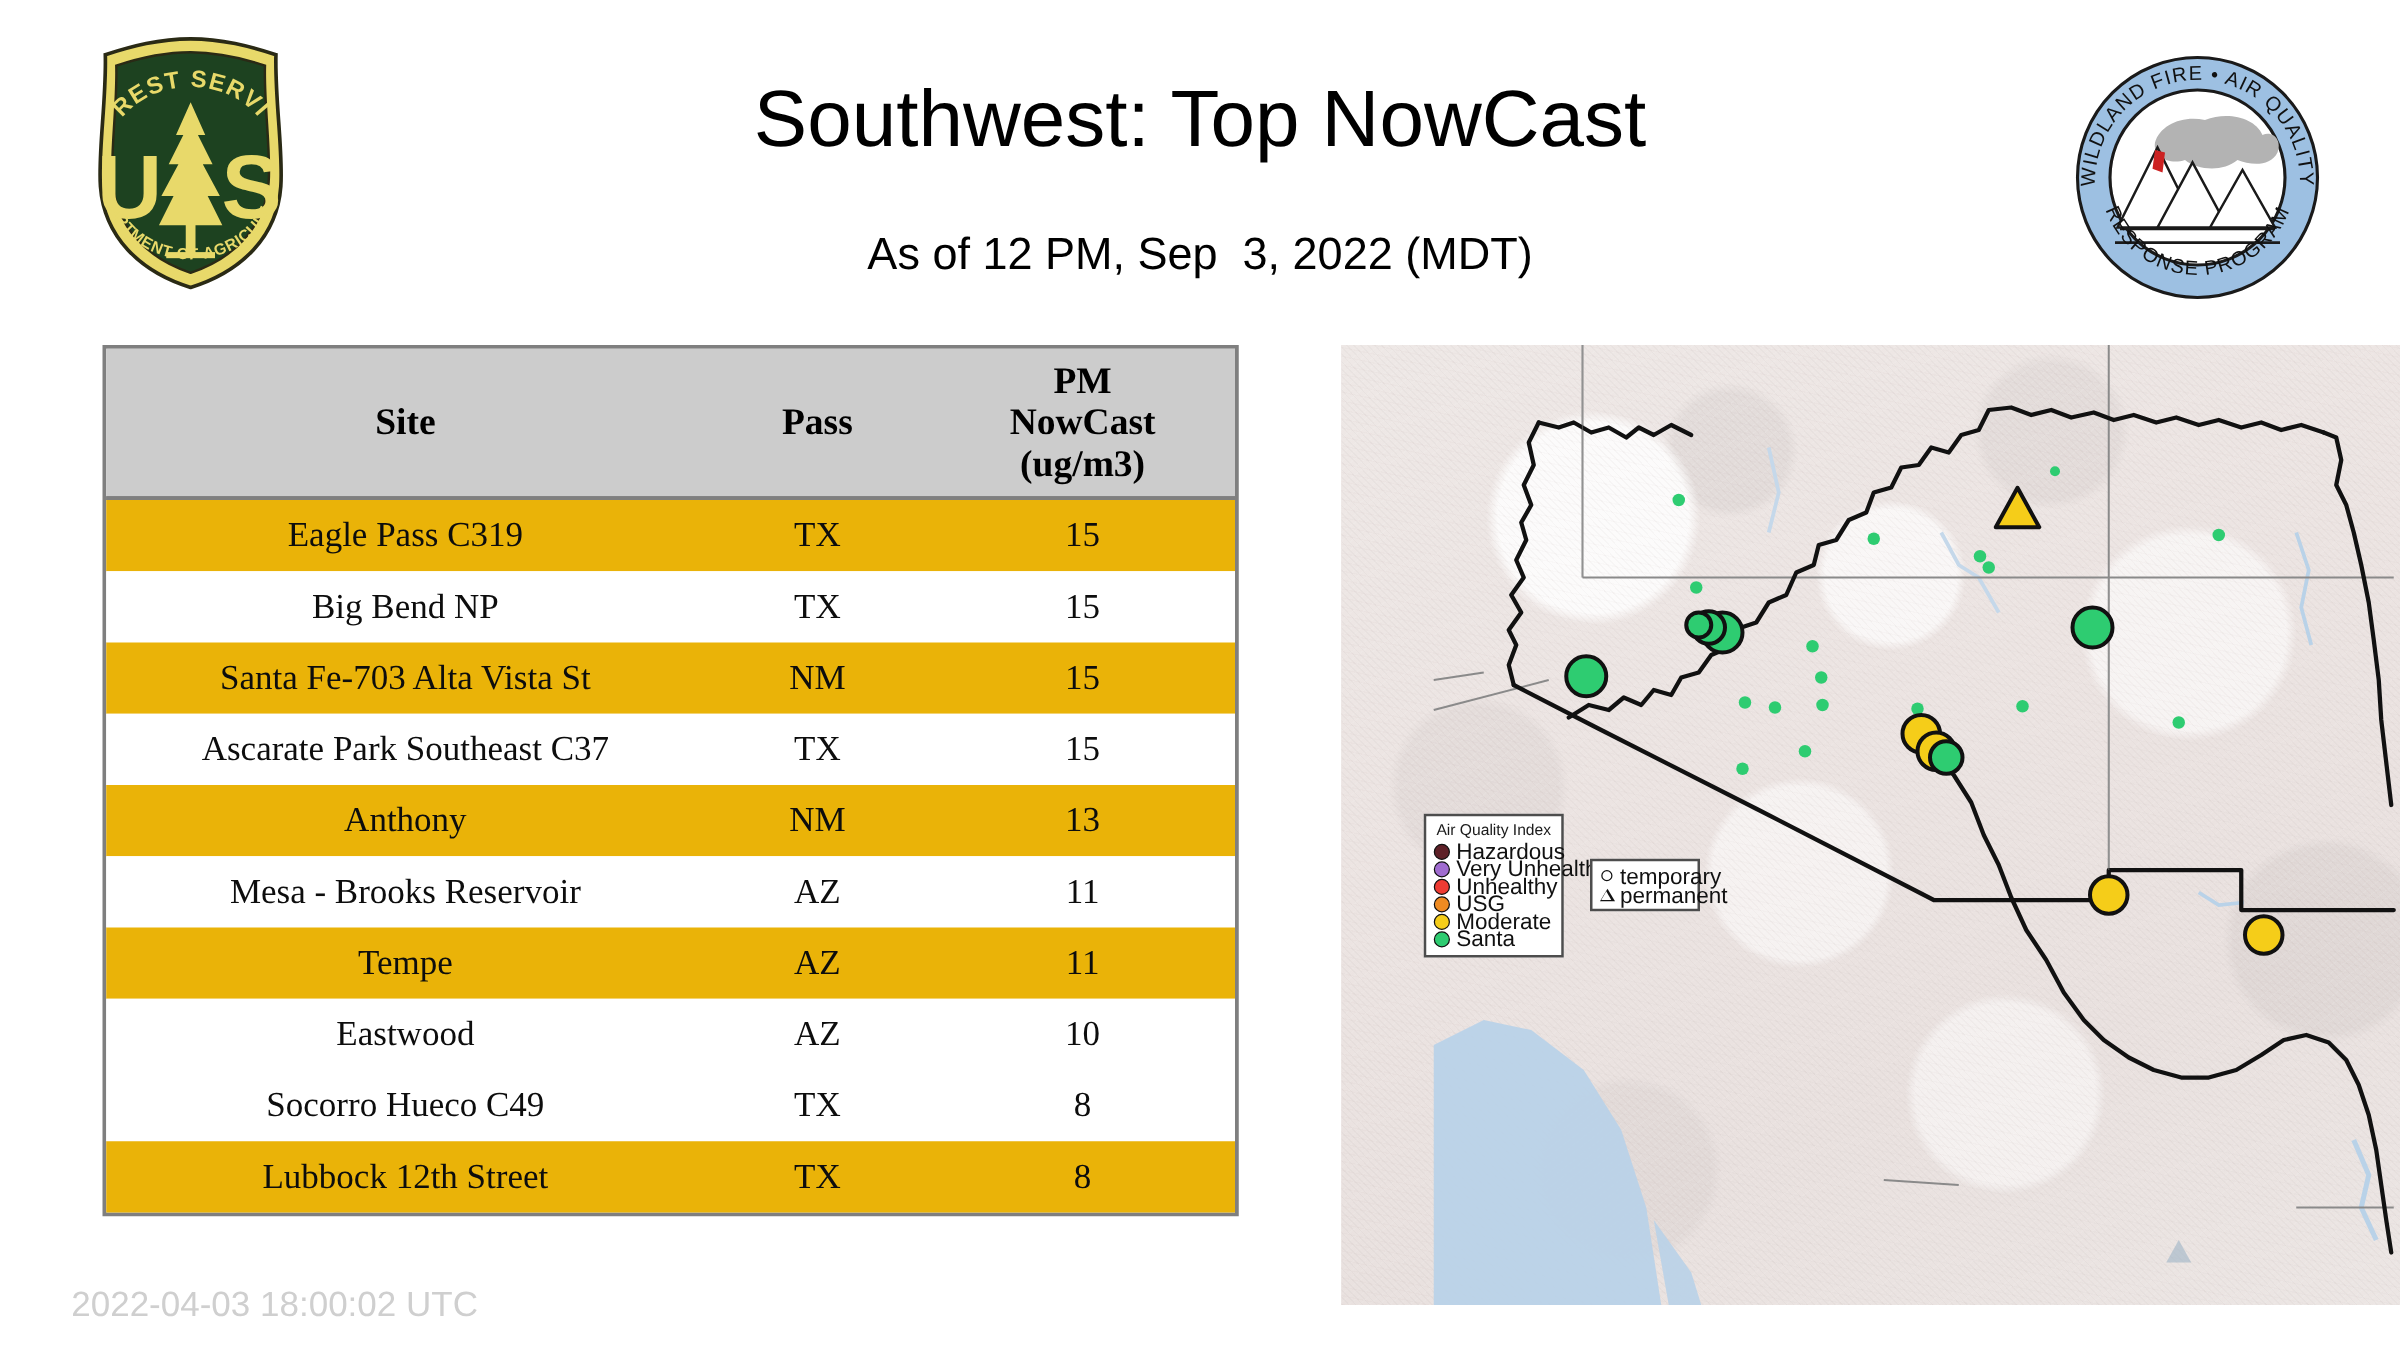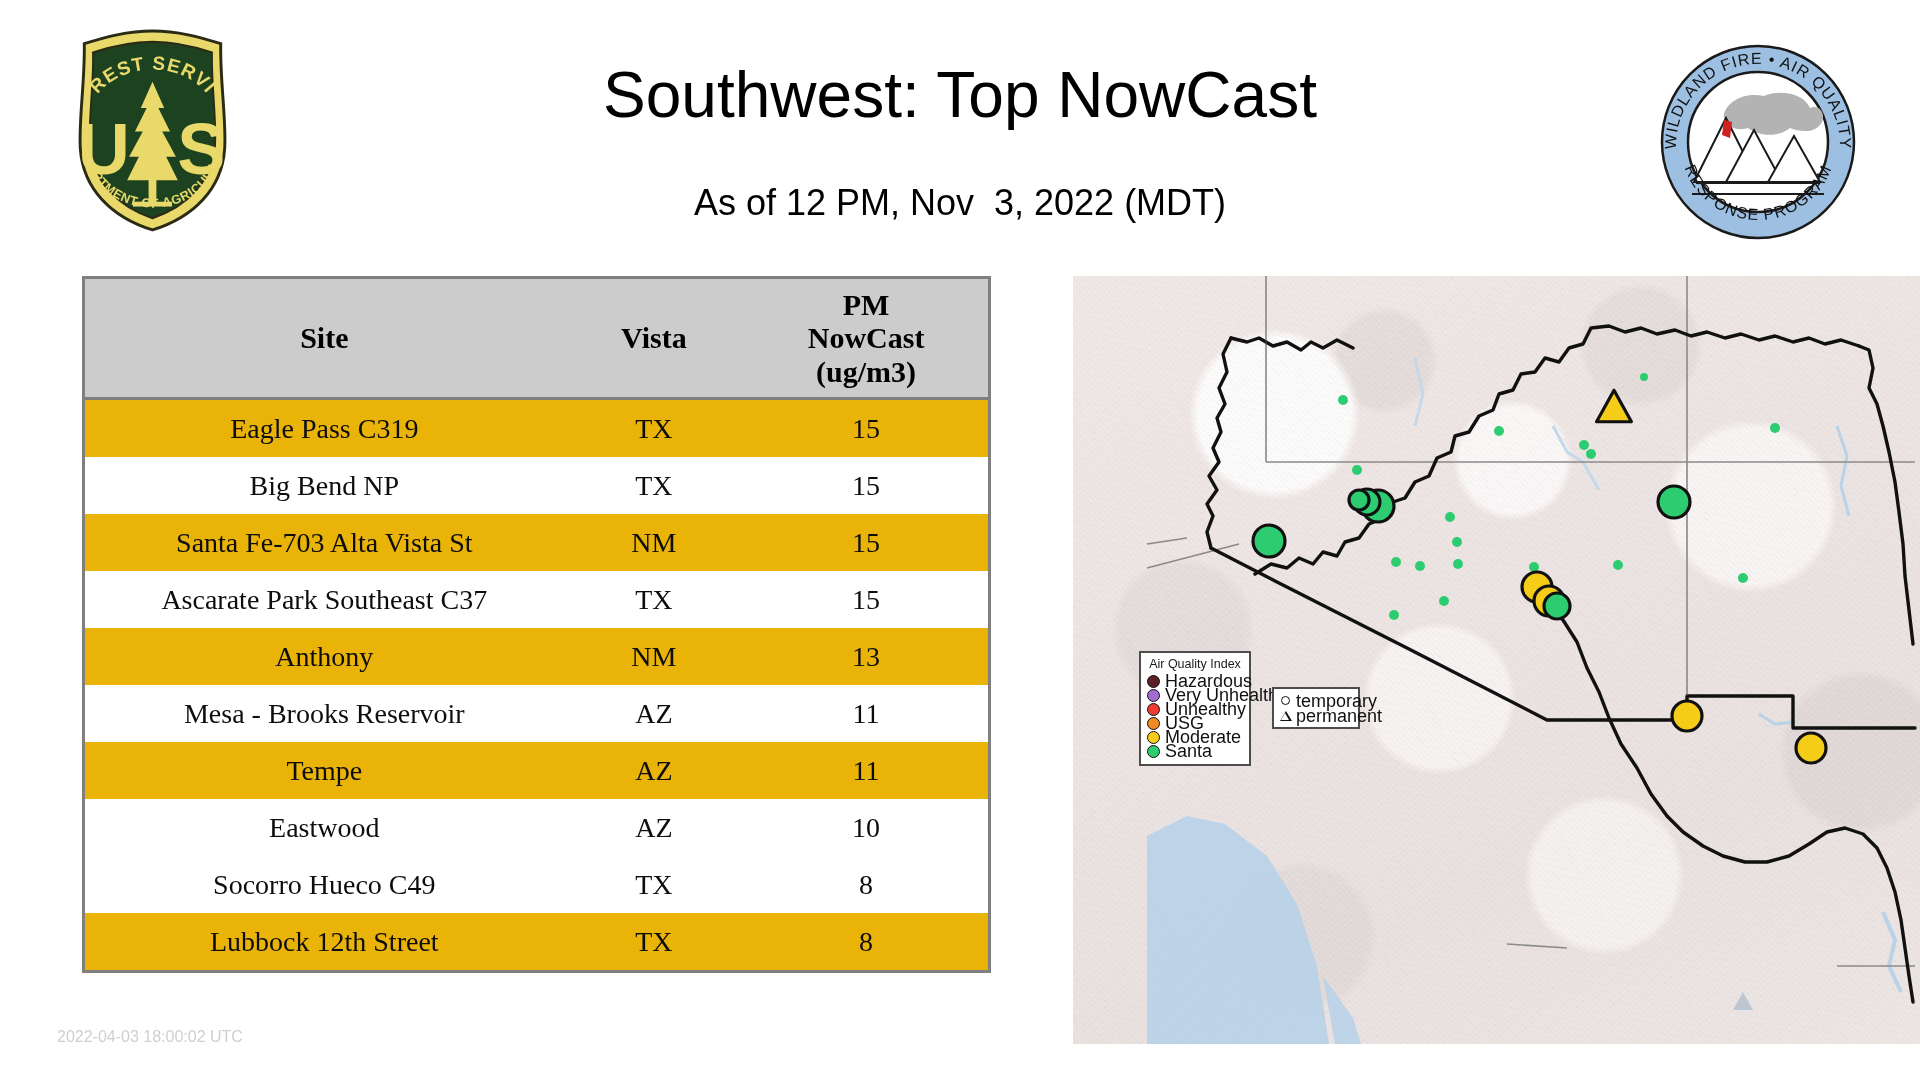--- a/index.html
+++ b/index.html
@@ -55,21 +55,21 @@
     color: #000000;
     white-space: pre;
   }
 
   
   #footer-stamp {
     position: absolute;
     left: 57px;
     top: 1028px;
     font-family: "Liberation Sans", sans-serif;
-    font-size: 16px;
+    font-size: 28px;
     color: #cfcfcf;
     white-space: pre;
     z-index: 1;
   }
 
   
   #data-table-wrap {
     position: absolute;
     left: 82px;
     top: 276px;
@@ -286,30 +286,30 @@
       <textPath href="#wf-arc-top" startOffset="50%" text-anchor="middle">WILDLAND FIRE • AIR QUALITY</textPath>
     </text>
     <path id="wf-arc-bot" d="M22 100 A 78 78 0 0 0 178 100" fill="none"></path>
     <text font-family="'Liberation Sans', sans-serif" font-size="16" fill="#111111" letter-spacing="1">
       <textPath href="#wf-arc-bot" startOffset="50%" text-anchor="middle">RESPONSE PROGRAM</textPath>
     </text>
   </svg>
 </div>
 
 <div id="page-title">Southwest: Top NowCast</div>
-<div id="page-subtitle">As of 12 PM, Nov  3, 2022 (MDT)</div>
+<div id="page-subtitle">As of 12 PM, Sep  3, 2022 (MDT)</div>
 
 <div id="footer-stamp">2022-04-03 18:00:02 UTC</div>
 
 <div id="data-table-wrap">
   <table class="nowcast">
     <thead>
       <tr>
         <th class="col-site">Site</th>
-        <th class="col-state">Vista</th>
+        <th class="col-state">Pass</th>
         <th class="col-pm">
           <div>PM</div>
           <div>NowCast</div>
           <div>(ug/m3)</div>
         </th>
       </tr>
     </thead>
     <tbody id="nowcast-body">
         <tr class="odd">
           <td class="col-site">Eagle Pass C319</td>

